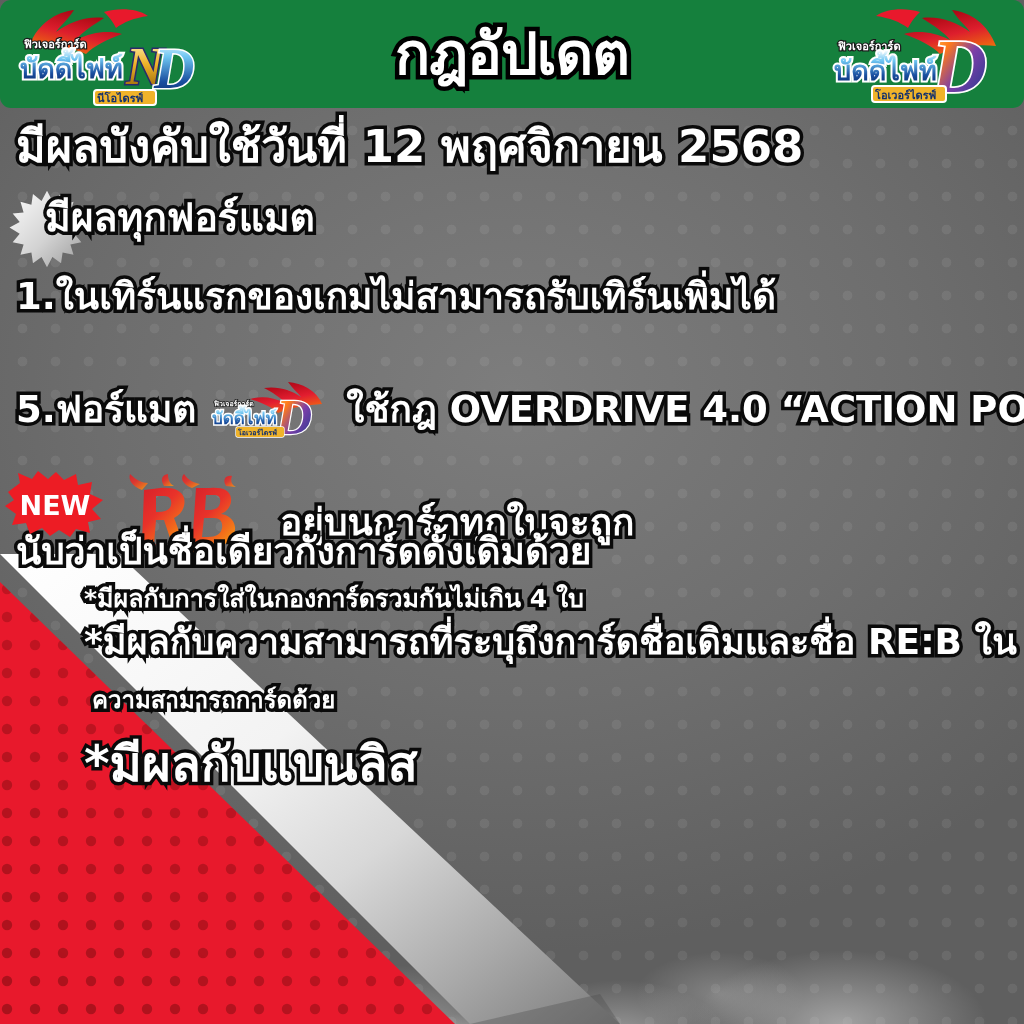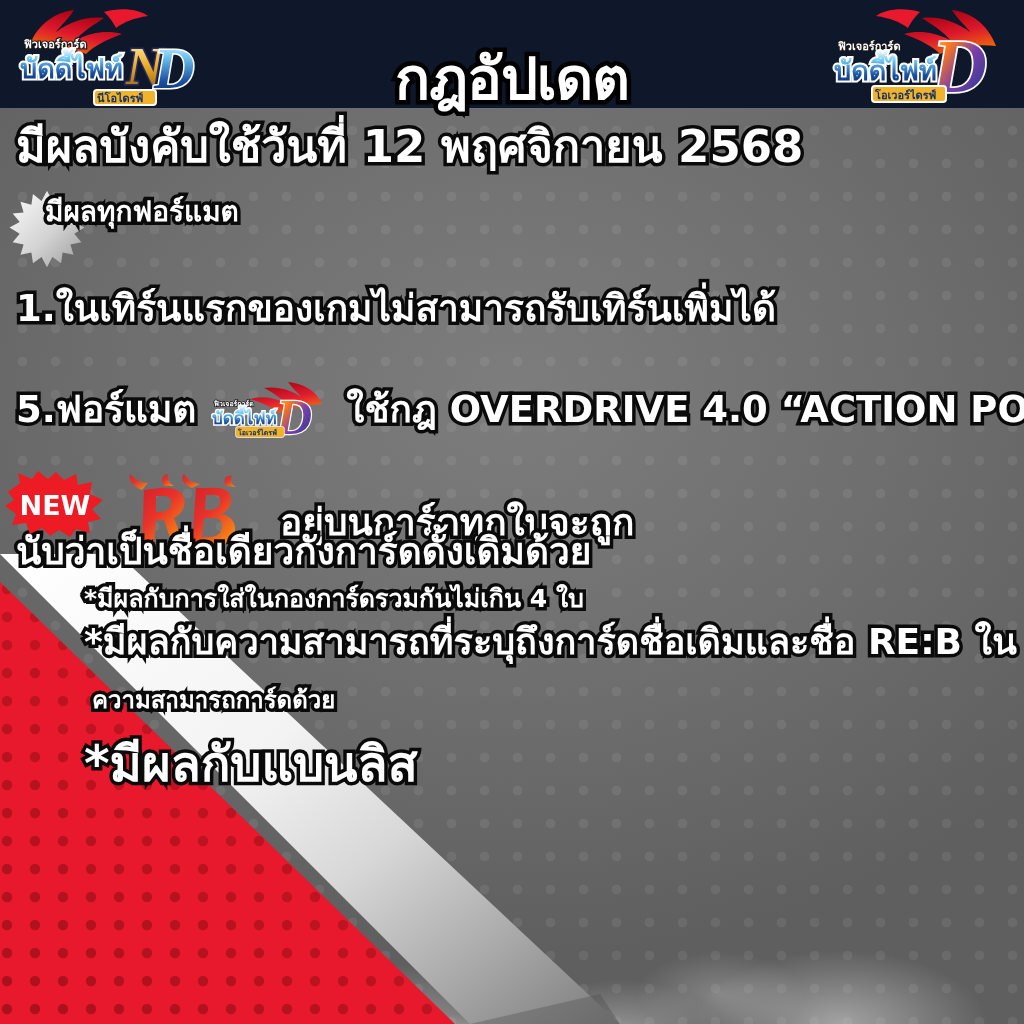--- a/index.html
+++ b/index.html
@@ -30,22 +30,22 @@
       radial-gradient(ellipse 150px 80px at 660px 312px, rgba(225,225,225,0.45), rgba(225,225,225,0) 70%),
       radial-gradient(ellipse 210px 105px at 880px 300px, rgba(230,230,230,0.5), rgba(230,230,230,0) 70%),
       radial-gradient(ellipse 300px 70px at 520px 340px, rgba(240,240,240,0.55), rgba(240,240,240,0) 72%),
       radial-gradient(ellipse 120px 60px at 760px 270px, rgba(215,215,215,0.3), rgba(215,215,215,0) 70%),
       radial-gradient(ellipse 140px 55px at 300px 250px, rgba(210,210,210,0.22), rgba(210,210,210,0) 72%);
     pointer-events:none;
   }
 
   
   .header{
-    position:absolute;left:0;top:0;width:1024px;height:108px;background:#0f172a;
-    display:flex;align-items:flex-end;justify-content:center;z-index:6;
+    position:absolute;left:0;top:0;width:1024px;height:108px;background:#15803d;
+    display:flex;align-items:center;justify-content:center;z-index:6;border-radius:11px;
   }
   .header-title{
     font-size:58px;font-weight:bold;color:#ffffff;letter-spacing:-1px;
     -webkit-text-stroke:9px #000;paint-order:stroke fill;
     line-height:1;white-space:nowrap;
   }
 
   
   .logo{position:absolute;top:6px;width:196px;height:102px;z-index:7;}
   .logo-left{left:8px;}
@@ -68,24 +68,24 @@
   .date-line{
     position:absolute;left:16px;top:16px;font-size:45px;white-space:nowrap;
   }
 
   .badge-star{
     position:absolute;left:8px;top:82px;width:78px;height:78px;z-index:-1;
   }
   .badge-star svg{width:100%;height:100%;display:block;}
 
   .subtitle{
-    position:absolute;left:45px;top:90px;font-size:28px;white-space:nowrap;
-  }
-
-  .rule1{position:absolute;left:16px;top:182px;font-size:37px;white-space:nowrap;}
+    position:absolute;left:45px;top:90px;font-size:39px;white-space:nowrap;
+  }
+
+  .rule1{position:absolute;left:16px;top:170px;font-size:37px;white-space:nowrap;}
 
   .rule2{position:absolute;left:16px;top:272px;font-size:37px;white-space:nowrap;
          display:flex;align-items:center;}
   .rule2 .inline-logo{width:130px;height:60px;margin:0 10px;position:relative;top:2px;}
   .rule2 .inline-logo svg{width:100%;height:100%;display:block;}
 
   .new-badge{position:absolute;left:4px;top:362px;width:102px;height:68px;z-index:8;}
   .new-badge svg{width:100%;height:100%;display:block;}
 
   .rule3{position:absolute;left:92px;top:374px;font-size:37px;white-space:nowrap;

